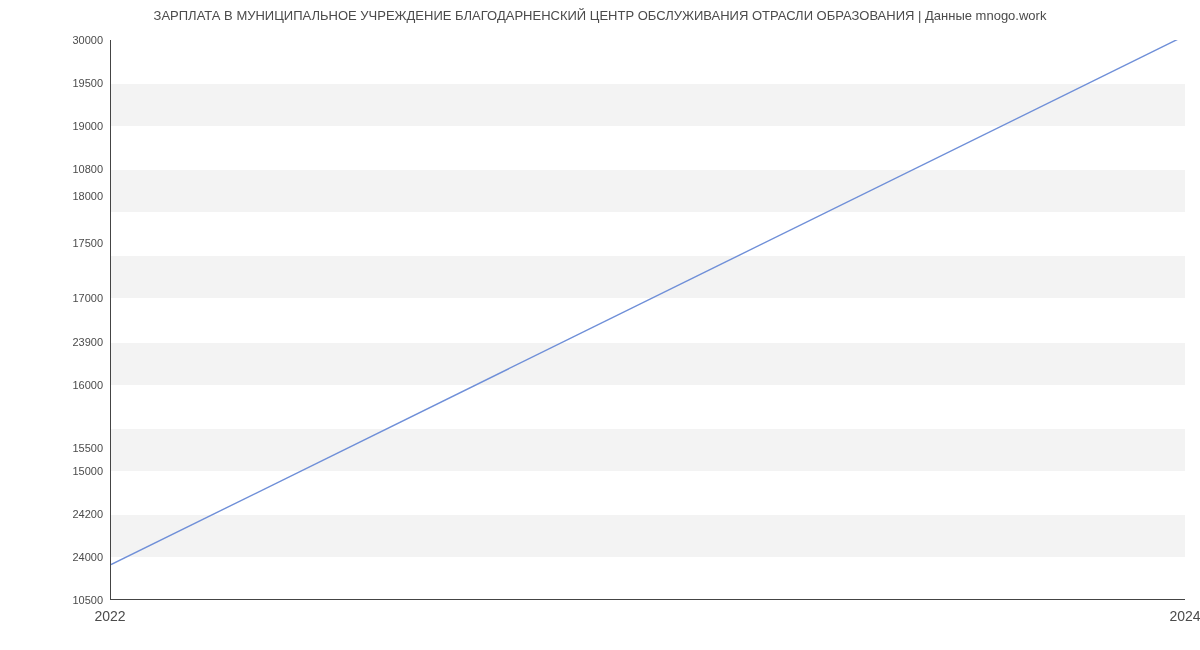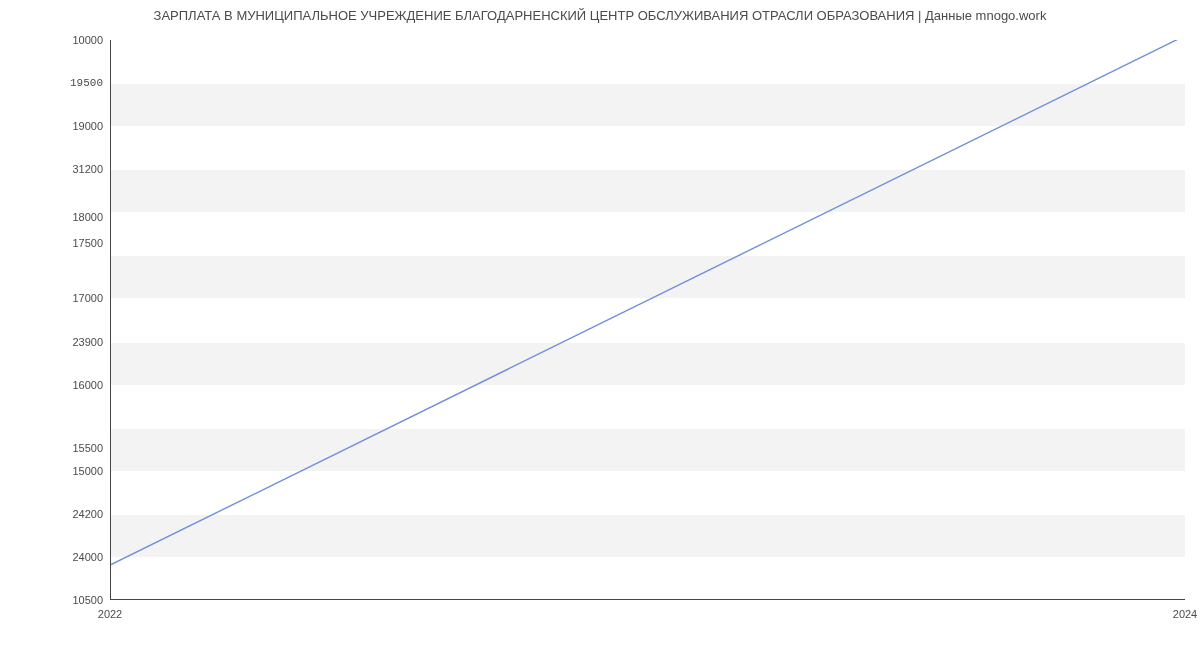--- a/index.html
+++ b/index.html
@@ -52,21 +52,21 @@
     position: absolute;
     font-size: 11px;
     color: #4b4b4b;
     text-align: right;
     width: 95px;
     left: 8px;
     transform: translateY(-50%);
   }
   .x-tick {
     position: absolute;
-    font-size: 11px;
+    font-size: 14px;
     color: #4b4b4b;
     top: 608px;
     transform: translateX(-50%);
     text-align: center;
   }
   svg.line-layer {
     position: absolute;
     left: 0;
     top: 0;
     width: 100%;
@@ -111,20 +111,20 @@
   </div>
 <div class="y-tick" style="top: 600px;">10500</div>
     <div class="y-tick" style="top: 556.923px;">24000</div>
     <div class="y-tick" style="top: 513.846px;">24200</div>
     <div class="y-tick" style="top: 470.769px;">15000</div>
     <div class="y-tick" style="top: 427.692px; margin-top: 20px;">15500</div>
     <div class="y-tick" style="top: 384.615px;">16000</div>
     <div class="y-tick" style="top: 341.538px;">23900</div>
     <div class="y-tick" style="top: 298.462px;">17000</div>
     <div class="y-tick" style="top: 243px;">17500</div>
-    <div class="y-tick" style="top: 217px;">18000</div>
-    <div class="y-tick" style="top: 169.231px;">31200</div>
+    <div class="y-tick" style="top: 196px;">18000</div>
+    <div class="y-tick" style="top: 169.231px;">10800</div>
     <div class="y-tick" style="top: 126.154px;">19000</div>
-    <div class="y-tick" style="top: 83.0769px; font-family: Liberation Mono, monospace;">19500</div>
-    <div class="y-tick" style="top: 40px;">10000</div>
+    <div class="y-tick" style="top: 83.0769px;">19500</div>
+    <div class="y-tick" style="top: 40px;">30000</div>
     <div class="x-tick" style="left: 110px;">2022</div>
     <div class="x-tick" style="left: 1185px;">2024</div>
   </div>
 
 </body></html>

